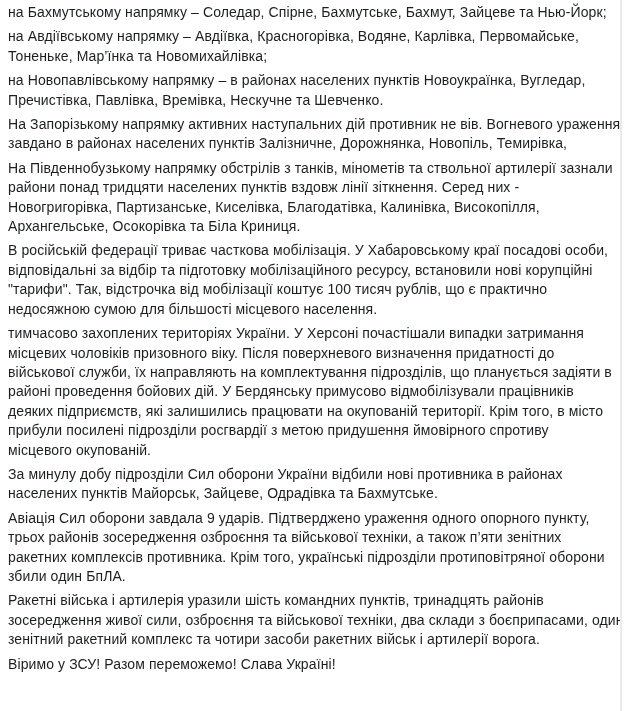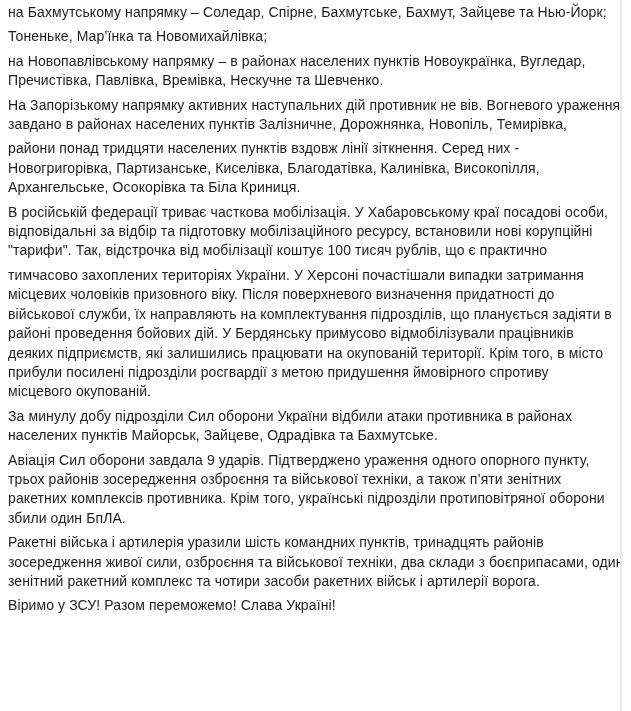--- a/index.html
+++ b/index.html
@@ -58,51 +58,54 @@
 </style>
 </head>
 <body style="background: rgb(255, 255, 255);">
 
 <div class="page">
   <div class="content" id="post-content" style="color: rgb(28, 30, 33);">
       <div class="para">
         <div class="line">на Бахмутському напрямку – Соледар, Спірне, Бахмутське, Бахмут, Зайцеве та Нью-Йорк;</div>
       </div>
       <div class="para">
+        <div class="line">на Авдіївському напрямку – Авдіївка, Красногорівка, Водяне, Карлівка, Первомайське,</div>
         <div class="line">Тоненьке, Мар’їнка та Новомихайлівка;</div>
       </div>
       <div class="para">
         <div class="line">на Новопавлівському напрямку – в районах населених пунктів Новоукраїнка, Вугледар,</div>
         <div class="line">Пречистівка, Павлівка, Времівка, Нескучне та Шевченко.</div>
       </div>
       <div class="para">
         <div class="line">На Запорізькому напрямку активних наступальних дій противник не вів. Вогневого ураження</div>
         <div class="line">завдано в районах населених пунктів Залізничне, Дорожнянка, Новопіль, Темирівка,</div>
       </div>
       <div class="para">
+        <div class="line">На Південнобузькому напрямку обстрілів з танків, мінометів та ствольної артилерії зазнали</div>
         <div class="line">райони понад тридцяти населених пунктів вздовж лінії зіткнення. Серед них -</div>
         <div class="line">Новогригорівка, Партизанське, Киселівка, Благодатівка, Калинівка, Високопілля,</div>
         <div class="line">Архангельське, Осокорівка та Біла Криниця.</div>
       </div>
       <div class="para">
         <div class="line">В російській федерації триває часткова мобілізація. У Хабаровському краї посадові особи,</div>
         <div class="line">відповідальні за відбір та підготовку мобілізаційного ресурсу, встановили нові корупційні</div>
         <div class="line">"тарифи". Так, відстрочка від мобілізації коштує 100 тисяч рублів, що є практично</div>
+        <div class="line">недосяжною сумою для більшості місцевого населення.</div>
       </div>
       <div class="para">
         <div class="line">тимчасово захоплених територіях України. У Херсоні почастішали випадки затримання</div>
         <div class="line">місцевих чоловіків призовного віку. Після поверхневого визначення придатності до</div>
         <div class="line">військової служби, їх направляють на комплектування підрозділів, що планується задіяти в</div>
         <div class="line">районі проведення бойових дій. У Бердянську примусово відмобілізували працівників</div>
         <div class="line">деяких підприємств, які залишились працювати на окупованій території. Крім того, в місто</div>
         <div class="line">прибули посилені підрозділи росгвардії з метою придушення ймовірного спротиву</div>
         <div class="line">місцевого окупованій.</div>
       </div>
       <div class="para">
-        <div class="line">За минулу добу підрозділи Сил оборони України відбили атаки противника в районах</div>
+        <div class="line">За минулу добу підрозділи Сил оборони України відбили нові противника в районах</div>
         <div class="line">населених пунктів Майорськ, Зайцеве, Одрадівка та Бахмутське.</div>
       </div>
       <div class="para">
         <div class="line">Авіація Сил оборони завдала 9 ударів. Підтверджено ураження одного опорного пункту,</div>
         <div class="line">трьох районів зосередження озброєння та військової техніки, а також п’яти зенітних</div>
         <div class="line">ракетних комплексів противника. Крім того, українські підрозділи протиповітряної оборони</div>
         <div class="line">збили один БпЛА.</div>
       </div>
       <div class="para">
         <div class="line">Ракетні війська і артилерія уразили шість командних пунктів, тринадцять районів</div>

